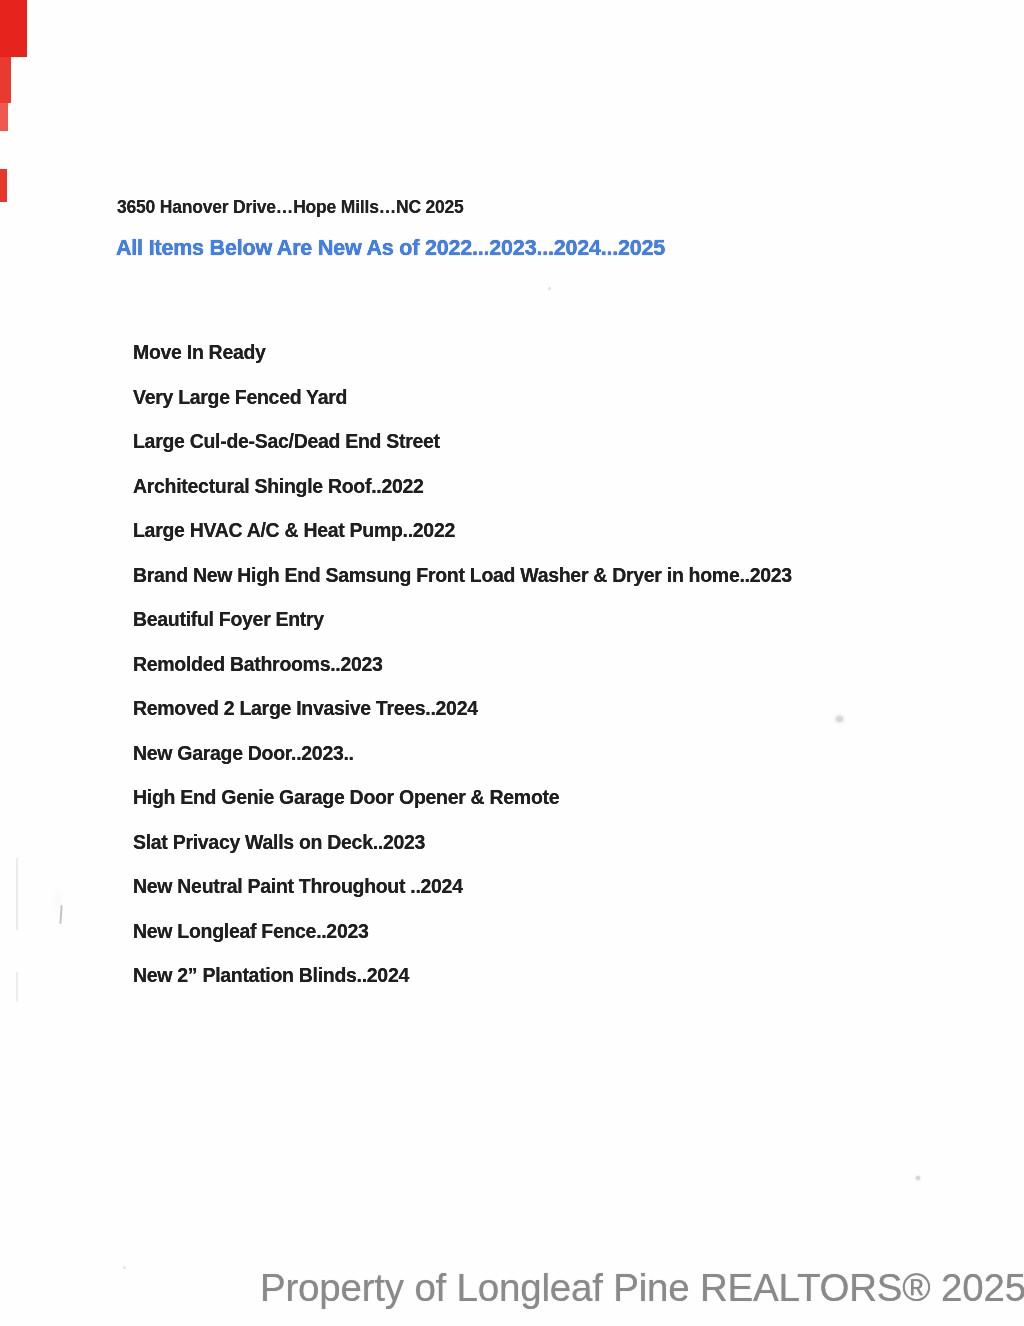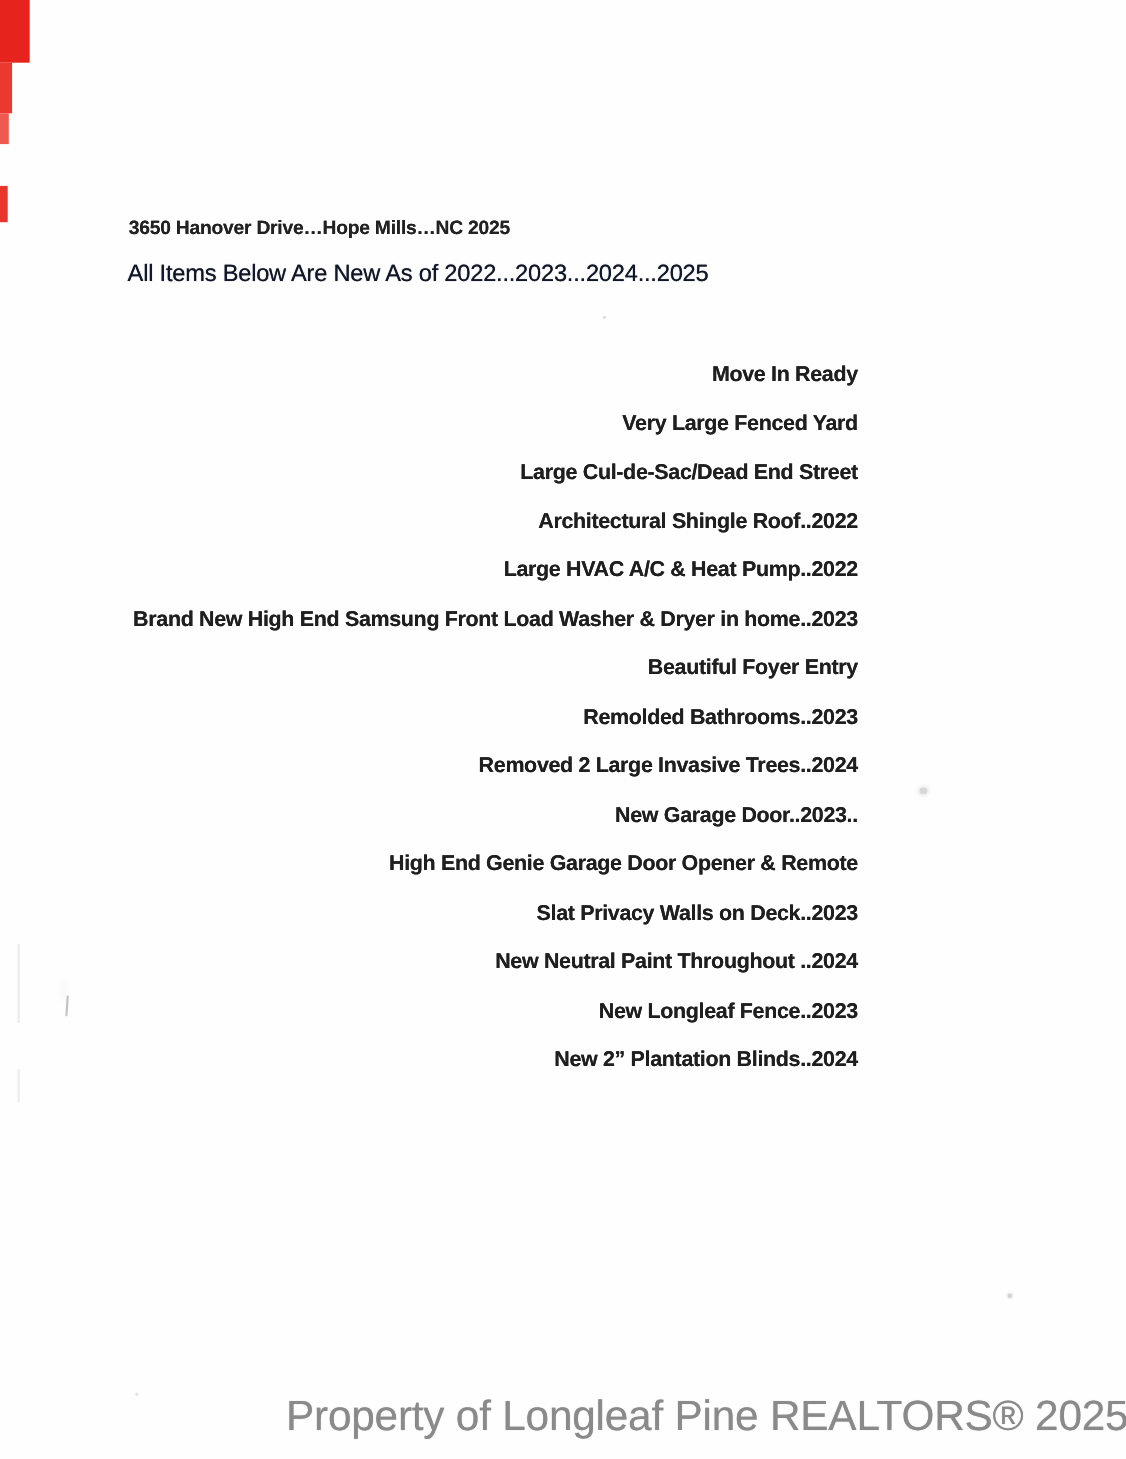--- a/index.html
+++ b/index.html
@@ -8,21 +8,20 @@
     background: #ffffff;
   }
   .page {
     position: relative;
     width: 1024px;
     height: 1326px;
     background: #fefefe;
     overflow: hidden;
     font-family: "Liberation Sans", "DejaVu Sans", sans-serif;
     color: #1f1f1f;
-    text-align: right;
   }
 
   
   .red-corner {
     position: absolute; left: 0; top: 0;
     width: 27px; height: 57px;
     background: #e6231d;
   }
   .red-strip-1 {
     position: absolute; left: 0; top: 57px;
@@ -65,29 +64,29 @@
   .address {
     position: absolute; left: 117px; top: 197px;
     font-size: 17.5px; font-weight: 700;
     letter-spacing: -0.2px;
     color: #222222;
     text-shadow: 0 0 0.6px #333333;
     white-space: nowrap;
   }
   .doc-title {
     position: absolute; left: 116px; top: 236px;
-    font-size: 21.5px; font-weight: 400;
+    font-size: 21.5px; font-weight: 700;
     letter-spacing: -0.2px;
-    color: #0f172a;
+    color: #3b82f6;
     text-shadow: 0 0 0.7px #222222;
     white-space: nowrap;
   }
   .features {
     position: absolute; left: 117px; top: 325px;
-    margin: 4px; padding: 0;
+    margin: 16px; padding: 0;
     list-style: none;
   }
   .features li {
     height: 44.5px;
     font-size: 19.5px;
     font-weight: 600;
     letter-spacing: -0.3px;
     color: #1f1f1f;
     text-shadow: 0 0 0.6px #2a2a2a;
     white-space: nowrap;

